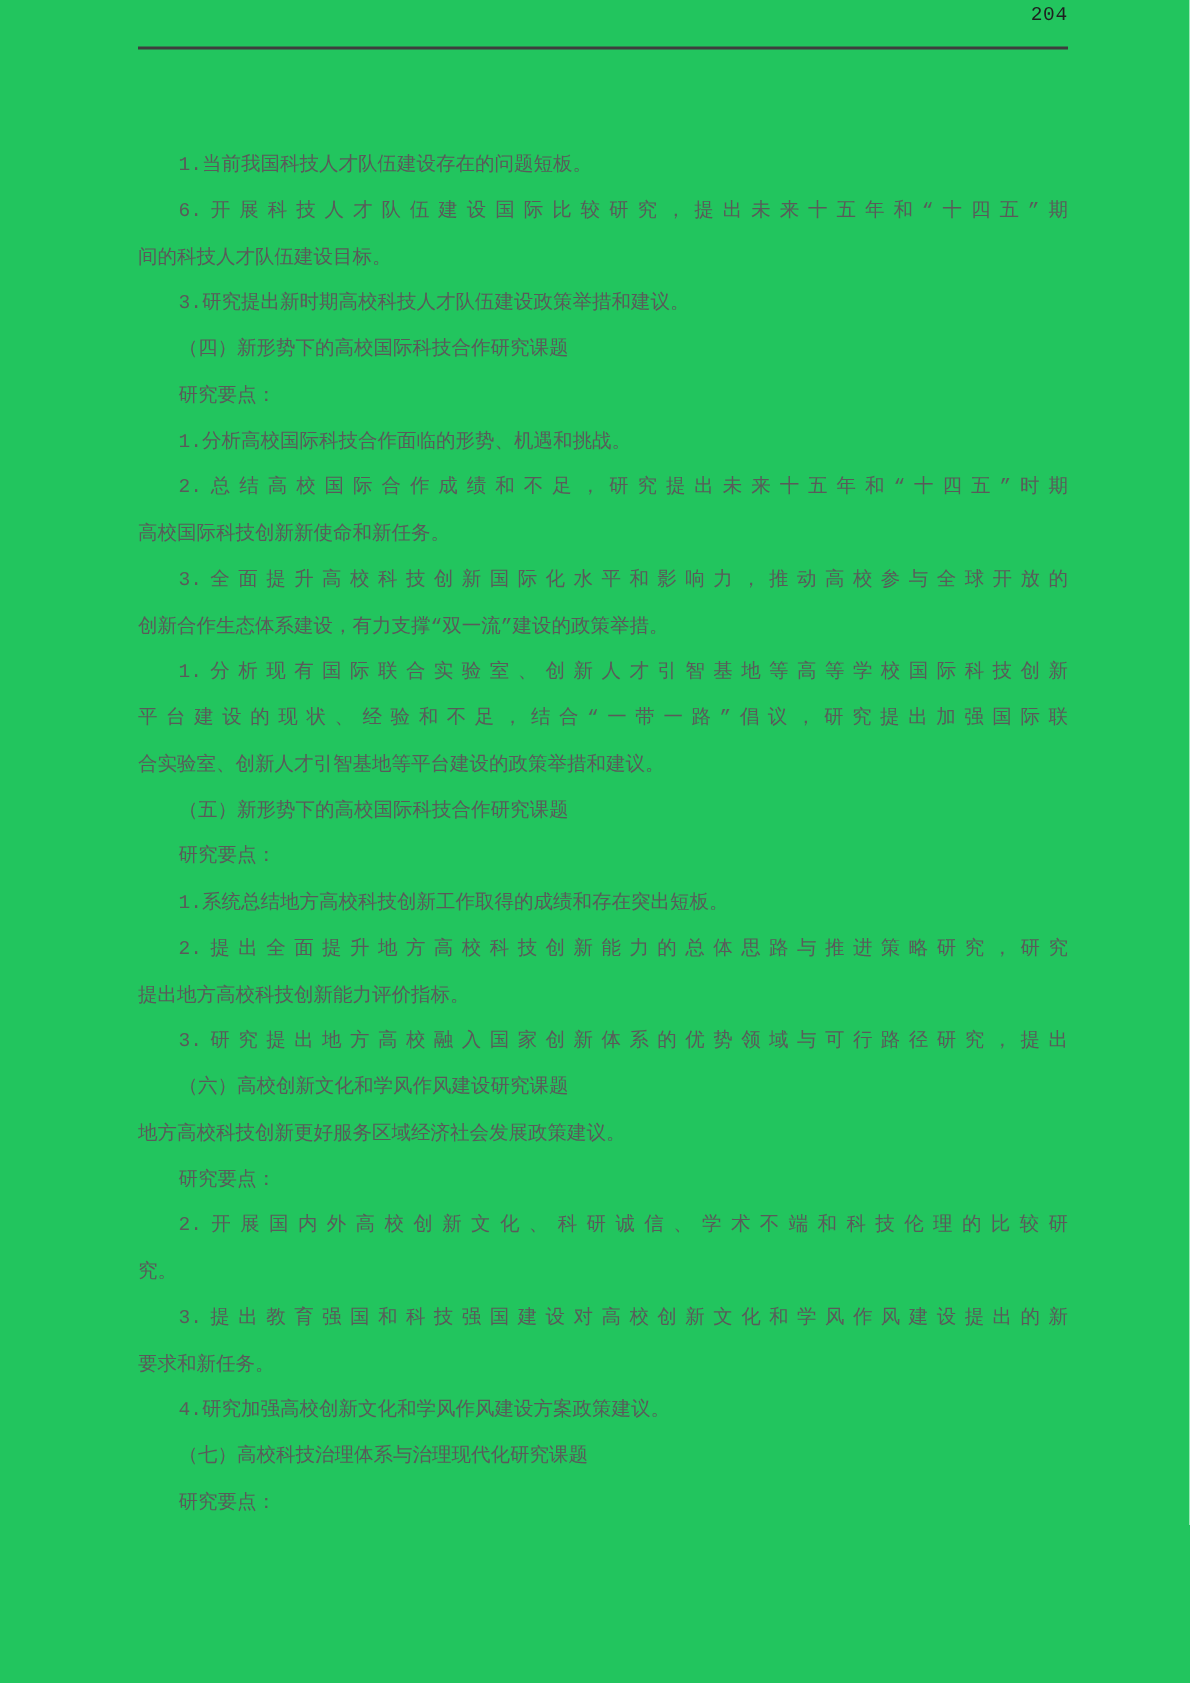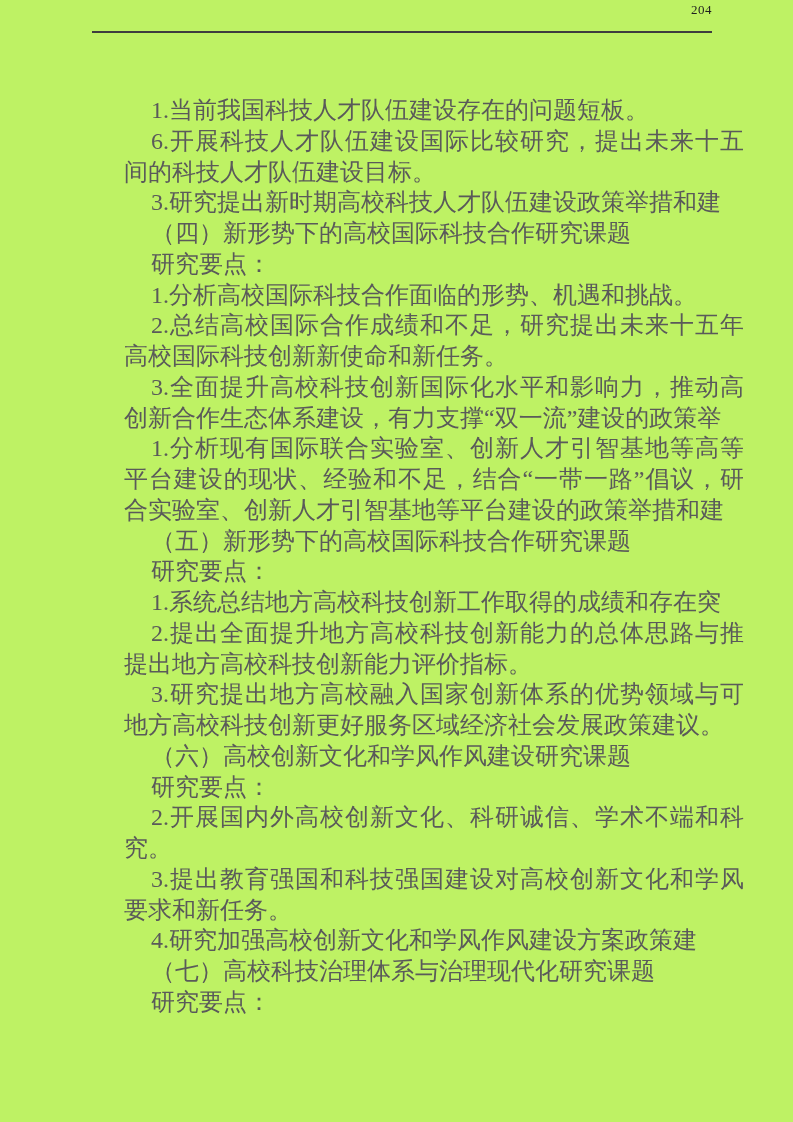--- a/index.html
+++ b/index.html
@@ -4,23 +4,23 @@
 <style>
   html, body {
     margin: 0;
     padding: 0;
     background: #ffffff;
   }
   .page {
     position: relative;
     width: 793px;
     height: 1122px;
-    background: #bef264;
+    background: #22c55e;
     overflow: hidden;
-    font-family: Liberation Serif, serif;
+    font-family: Liberation Mono, monospace;
   }
   .page-number {
     position: absolute;
     top: 2px;
     right: 81px;
     font-size: 13px;
     line-height: 16px;
     color: #1f1f1f;
     letter-spacing: 0.5px;
   }
@@ -30,24 +30,23 @@
     top: 31px;
     width: 620px;
     height: 2px;
     background: #3e3e3e;
   }
   .text-block {
     position: absolute;
     left: 92px;
     top: 95px;
     width: 620px;
-    font-size: 24px;
+    font-size: 13px;
     line-height: 30.75px;
     color: #5a5a5a;
-    margin-left: 32px;
   }
   .text-line {
     height: 30.75px;
     overflow: hidden;
   }
   .text-line.indent {
     text-indent: 27px;
   }
   .text-line.justify {
     text-align: justify;
@@ -76,22 +75,22 @@
       <div class="text-line">创新合作生态体系建设，有力支撑“双一流”建设的政策举措。</div>
       <div class="text-line indent justify">1.分析现有国际联合实验室、创新人才引智基地等高等学校国际科技创新</div>
       <div class="text-line justify">平台建设的现状、经验和不足，结合“一带一路”倡议，研究提出加强国际联</div>
       <div class="text-line">合实验室、创新人才引智基地等平台建设的政策举措和建议。</div>
       <div class="text-line indent">（五）新形势下的高校国际科技合作研究课题</div>
       <div class="text-line indent">研究要点：</div>
       <div class="text-line indent">1.系统总结地方高校科技创新工作取得的成绩和存在突出短板。</div>
       <div class="text-line indent justify">2.提出全面提升地方高校科技创新能力的总体思路与推进策略研究，研究</div>
       <div class="text-line">提出地方高校科技创新能力评价指标。</div>
       <div class="text-line indent justify">3.研究提出地方高校融入国家创新体系的优势领域与可行路径研究，提出</div>
+      <div class="text-line indent">（六）高校创新文化和学风作风建设研究课题</div>
       <div class="text-line">地方高校科技创新更好服务区域经济社会发展政策建议。</div>
-      <div class="text-line indent">（六）高校创新文化和学风作风建设研究课题</div>
       <div class="text-line indent">研究要点：</div>
       <div class="text-line indent justify">2.开展国内外高校创新文化、科研诚信、学术不端和科技伦理的比较研</div>
       <div class="text-line">究。</div>
       <div class="text-line indent justify">3.提出教育强国和科技强国建设对高校创新文化和学风作风建设提出的新</div>
       <div class="text-line">要求和新任务。</div>
       <div class="text-line indent">4.研究加强高校创新文化和学风作风建设方案政策建议。</div>
       <div class="text-line indent">（七）高校科技治理体系与治理现代化研究课题</div>
       <div class="text-line indent">研究要点：</div>
     </div>
 </div>

